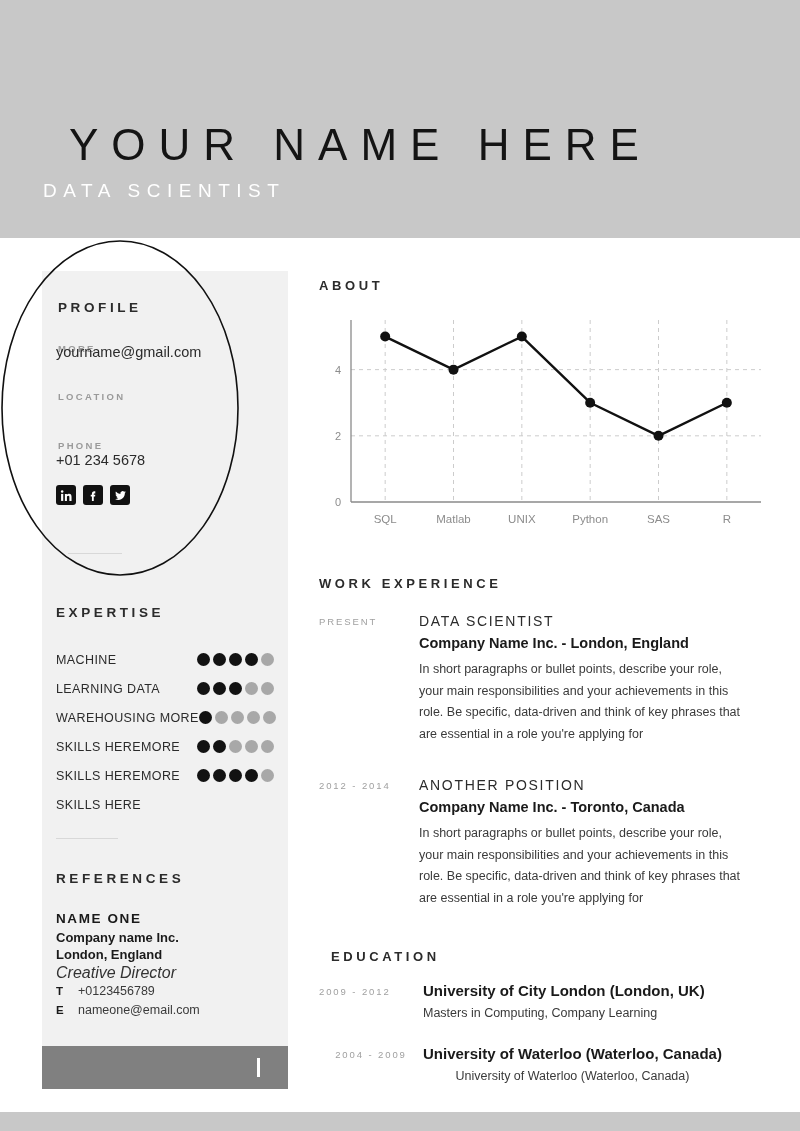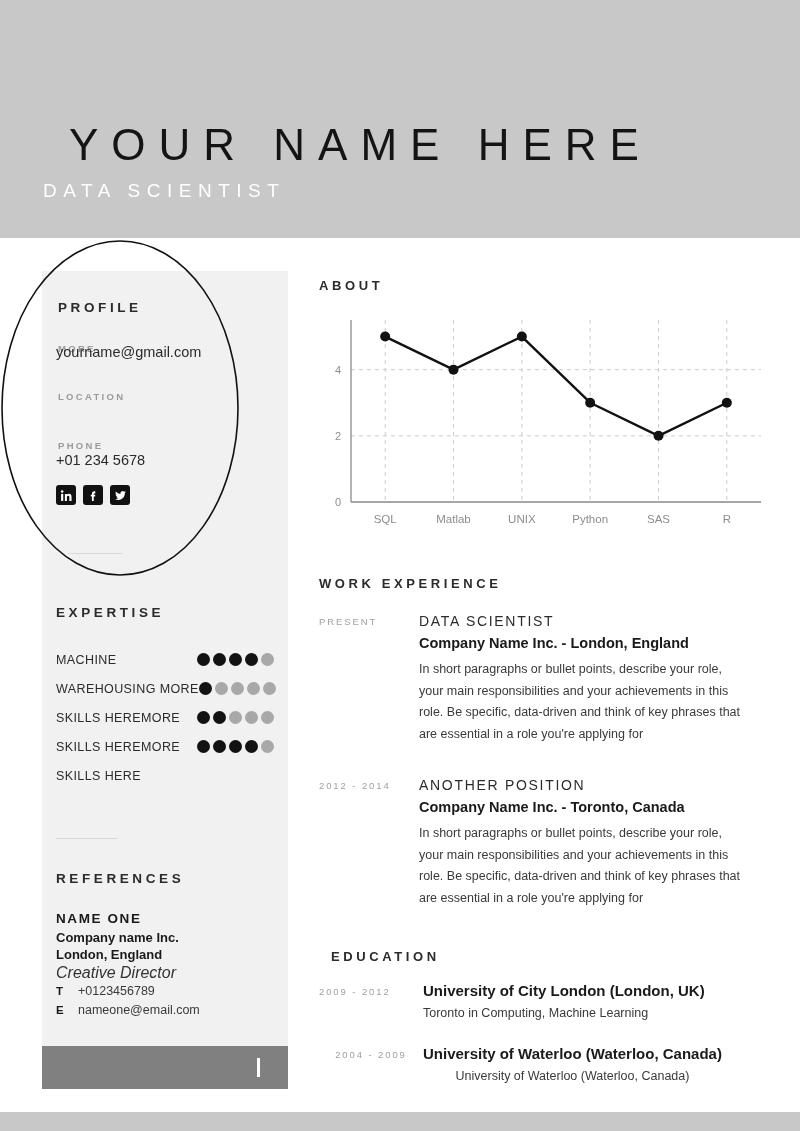--- a/index.html
+++ b/index.html
@@ -348,20 +348,30 @@
 
   <div id="expertise-heading" class="side-heading">EXPERTISE</div>
   <div id="expertise-list">
       <div class="expertise-row">
         <span class="expertise-name">MACHINE</span>
         <span class="dot-group">
           <span class="dot filled"></span>
           <span class="dot filled"></span>
           <span class="dot filled"></span>
           <span class="dot filled"></span>
+          <span class="dot"></span>
+        </span>
+      </div>
+      <div class="expertise-row">
+        <span class="expertise-name">LEARNING DATA</span>
+        <span class="dot-group">
+          <span class="dot filled"></span>
+          <span class="dot filled"></span>
+          <span class="dot filled"></span>
+          <span class="dot"></span>
           <span class="dot"></span>
         </span>
       </div>
       <div class="expertise-row">
         <span class="expertise-name">WAREHOUSING MORE</span>
         <span class="dot-group">
           <span class="dot filled"></span>
           <span class="dot"></span>
           <span class="dot"></span>
           <span class="dot"></span>
@@ -465,21 +475,21 @@
       <div class="entry-desc">In short paragraphs or bullet points, describe your role, your main responsibilities and your achievements in this role. Be specific, data-driven and think of key phrases that are essential in a role you're applying for</div>
     </div>
   </div>
 
   <div id="edu-heading" class="main-heading">EDUCATION</div>
 
   <div class="edu-entry" id="edu-entry-0">
     <div class="edu-date">2009 - 2012</div>
     <div>
       <div class="edu-school">University of City London (London, UK)</div>
-      <div class="edu-degree">Toronto in Computing, Machine Learning</div>
+      <div class="edu-degree">Masters in Computing, Company Learning</div>
     </div>
   </div>
 
   <div class="edu-entry" id="edu-entry-1">
     <div class="edu-date">2004 - 2009</div>
     <div>
       <div class="edu-school">University of Waterloo (Waterloo, Canada)</div>
       <div class="edu-degree">University of Waterloo (Waterloo, Canada)</div>
     </div>
   </div>

